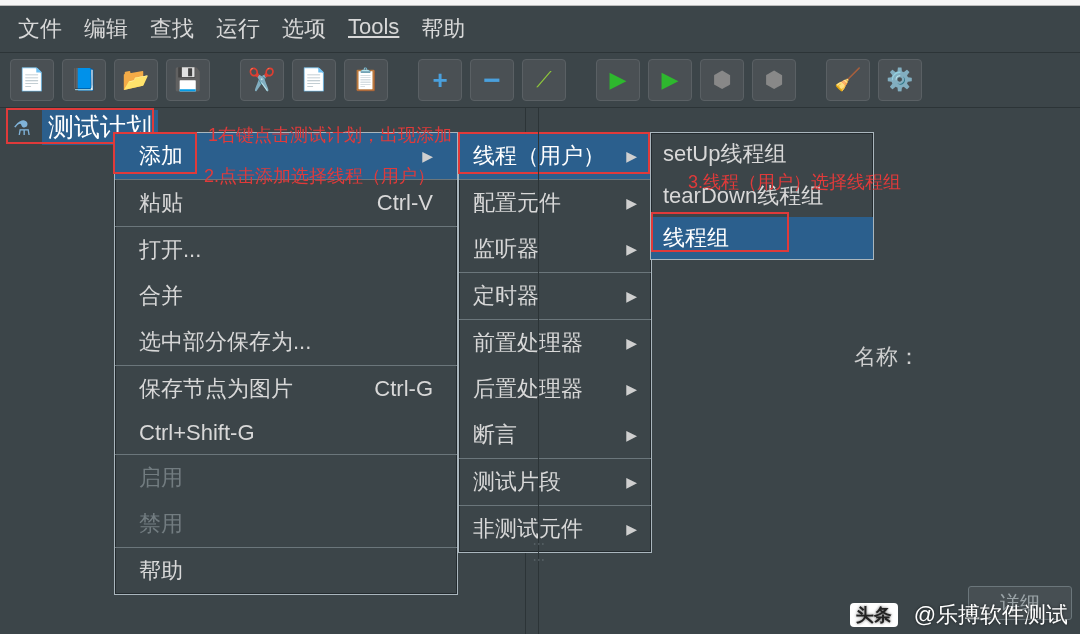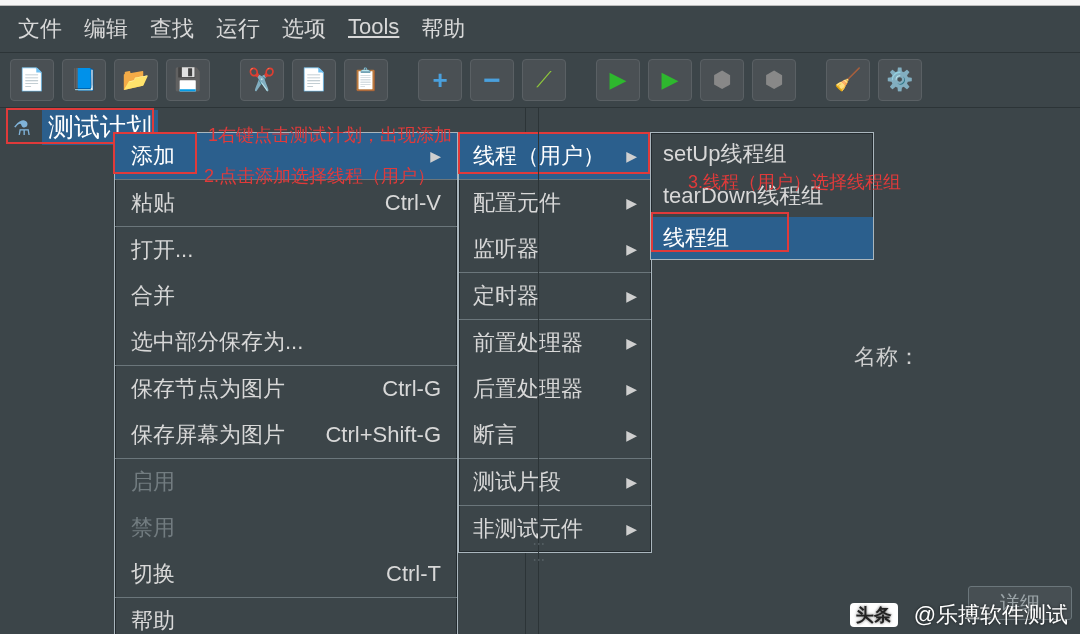--- a/index.html
+++ b/index.html
@@ -101,21 +101,21 @@
     position: absolute;
     background: #3c4549;
     border: 1px solid #aab6bd;
     box-shadow: 0 0 0 1px #232a2e inset;
     font-size: 22px;
   }
   .ctx-item {
     display: flex;
     justify-content: space-between;
     align-items: center;
-    padding: 8px 16px;
+    padding: 8px 24px;
     color: #d8d8d8;
     min-width: 300px;
     gap: 24px;
   }
   .ctx-item.hl { background: #2b5f8d; color: #fff; }
   .ctx-item .arrow { font-size: 14px; color:#cfcfcf; }
   .ctx-item.disabled { color: #727c80; }
   .ctx-sep { height:1px; background:#6b767b; margin:0; }
 
   .menu1 { left: 114px; top: 24px; width: 344px; }
@@ -297,35 +297,30 @@
     <div class="ctx-item">
       <span>选中部分保存为...</span>
         <span></span>
     </div>
     <div class="ctx-sep"></div>
     <div class="ctx-item">
       <span>保存节点为图片</span>
       <span>Ctrl-G</span>
     </div>
     <div class="ctx-item">
-      <span>保存屏幕为图片</span>
       <span>Ctrl+Shift-G</span>
     </div>
     <div class="ctx-sep"></div>
     <div class="ctx-item disabled">
       <span>启用</span>
         <span></span>
     </div>
     <div class="ctx-item disabled">
       <span>禁用</span>
         <span></span>
-    </div>
-    <div class="ctx-item">
-      <span>切换</span>
-      <span>Ctrl-T</span>
     </div>
     <div class="ctx-sep"></div>
     <div class="ctx-item">
       <span>帮助</span>
         <span></span>
     </div>
   </div>
 
   <div class="ctx-menu menu2">
     <div class="ctx-item hl">

